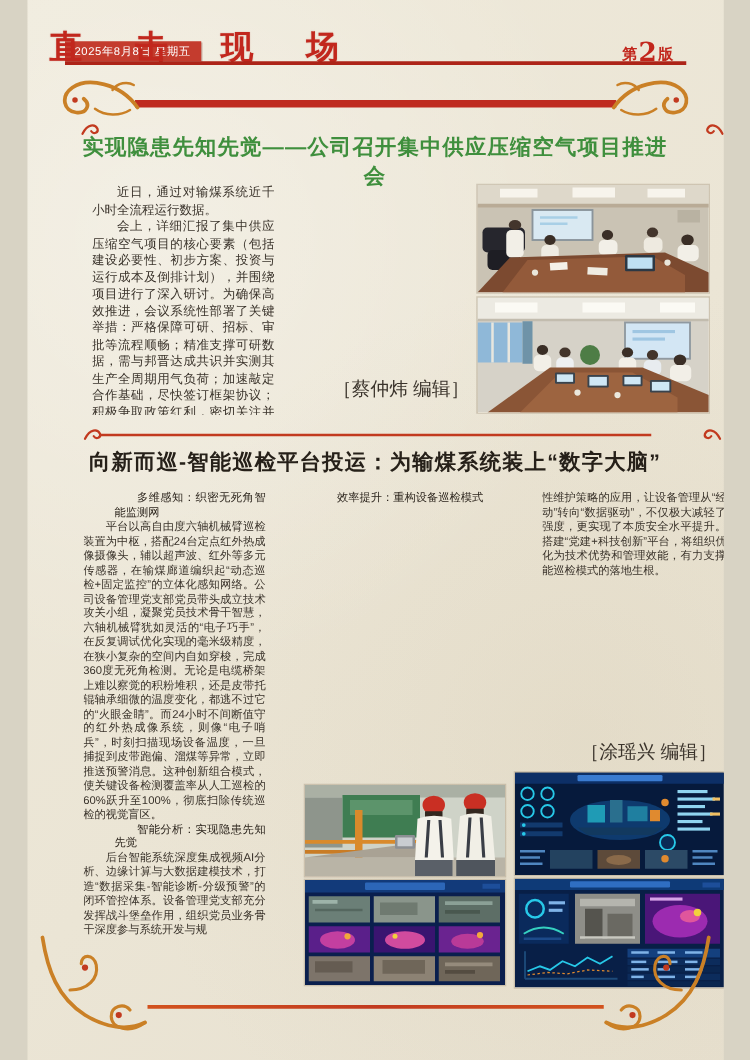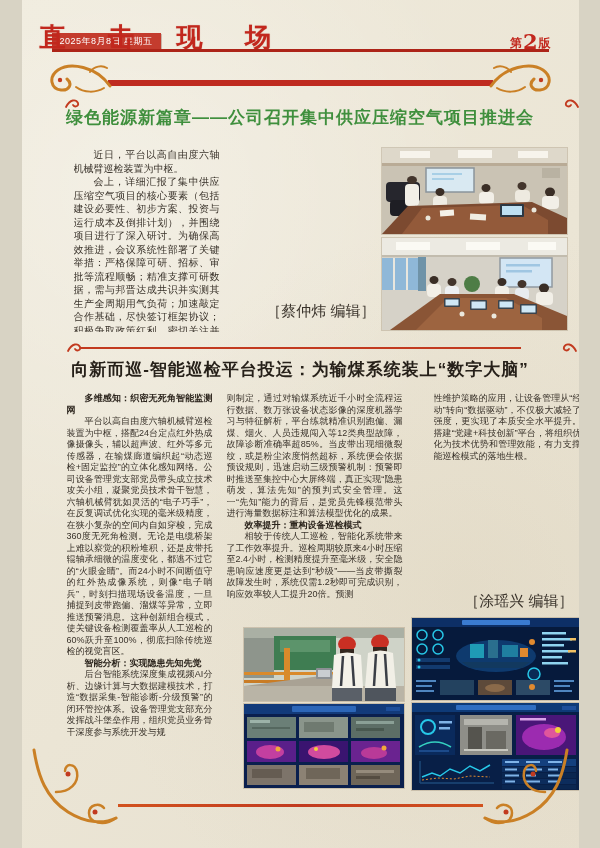--- a/index.html
+++ b/index.html
@@ -19,21 +19,21 @@
     background:#c43c2e; color:#fff; font-size:9px; padding:0 8px; letter-spacing:.5px;
     box-shadow:1px 1px 0 rgba(90,20,10,.25);
   }
   .masthead {
     position:absolute; left:0; right:0; top:20px; text-align:left;
     font-family:Liberation Serif, serif;
     font-size:26px; font-weight:bold; color:#c2271d;
     letter-spacing:18px; text-indent:18px;
     text-shadow:0 0 1px rgba(160,20,10,.4);
   }
-  .edition { position:absolute; right:28px; top:29px; color:#c2271d; font-size:12px; font-weight:bold; }
+  .edition { position:absolute; right:40px; top:29px; color:#c2271d; font-size:12px; font-weight:bold; }
   .edition .ed-num { font-family:"DejaVu Serif",serif; font-size:21px; font-weight:bold; vertical-align:-2px; padding:0 1px;}
   .header-rule { position:absolute; left:30px; right:30px; top:49px; height:3px; background:#ad2418; }
 
   
   .frame-bar-top { position:absolute; left:86px; right:86px; top:80px; height:6px; background:#bf2b20; }
   .frame-bar-bottom { position:absolute; left:96px; right:96px; top:804px; height:3px;
     background:linear-gradient(90deg,#d2521e,#c23a1f,#d2521e); }
   .corner { position:absolute; }
   .flip { transform:scaleX(-1); }
 
@@ -41,21 +41,21 @@
   .a-title { position:absolute; left:40px; right:40px; text-align:center; font-weight:bold; letter-spacing:1px; }
   .a1-title { top:106px; font-size:17px; color:#3f8f3d; }
   .a2-title { top:358px; font-size:17px; color:#262019; }
 
   .col { position:absolute; text-align:justify; overflow:hidden; }
   .a1col { font-size:10px; line-height:13.5px; }
   .a2col { font-size:9px; line-height:11.5px; }
   .blk { margin:0; }
   .blk.para, .blk.subhead { text-indent:2em; }
   .blk.cont { text-indent:0; }
-  .blk.subhead { font-weight:bold; color:#2c251d; }
+  .blk.subhead { font-weight:normal; color:#2c251d;margin-left:25px; }
 
   .byline { position:absolute; text-align:right; font-size:15px; color:#3a332b; }
 
   .photo { position:absolute; display:block; box-shadow:0 0 0 1px rgba(120,100,70,.25); }
 
   .divider-line { position:absolute; left:58px; right:58px; top:347px; height:2px; background:#c23a1f; }
 
   .mini-curl { position:absolute; width:16px; height:12px; }
 </style>
 </head>
@@ -82,24 +82,24 @@
     <circle cx="14" cy="20" r="2.2" fill="#c23a1f"></circle>
   </svg>
 
   <svg class="mini-curl" style="left:42px; top:97px;" viewBox="0 0 16 12">
     <path d="M2 10 C 6 2, 12 2, 14 6 C 15 9, 11 11, 9 8" stroke="#c23a1f" stroke-width="1.8" fill="none" stroke-linecap="round"></path>
   </svg>
   <svg class="mini-curl flip" style="left:542px; top:97px;" viewBox="0 0 16 12">
     <path d="M2 10 C 6 2, 12 2, 14 6 C 15 9, 11 11, 9 8" stroke="#c23a1f" stroke-width="1.8" fill="none" stroke-linecap="round"></path>
   </svg>
 
-  <div class="a-title a1-title">绿色能源新篇章——公司召开集中供应压缩空气项目推进会</div>
+  <div class="a-title a1-title">实现隐患先知先觉——公司召开集中供应压缩空气项目推进会</div>
 
   <div class="col a1col" style="left:52px; top:148px; width:146px; height:184px;">
-      <div class="blk para">近日，平台以高自由度六轴机械臂巡检装置为中枢。</div>
+      <div class="blk para">近日，通过对输煤系统近千小时全流程运行数据。</div>
       <div class="blk para">会上，详细汇报了集中供应压缩空气项目的核心要素（包括建设必要性、初步方案、投资与运行成本及倒排计划），并围绕项目进行了深入研讨。为确保高效推进，会议系统性部署了关键举措：严格保障可研、招标、审批等流程顺畅；精准支撑可研数据，需与邦晋达成共识并实测其生产全周期用气负荷；加速敲定合作基础，尽快签订框架协议；积极争取政策红利，密切关注并申请福泉市节能</div>
     </div>
   <div class="col a1col" style="left:206px; top:148px; width:148px; height:150px;">
     </div>
   <div class="byline" style="left:206px; top:302px; width:148px;">［蔡仲炜 编辑］</div>
 
   <svg class="photo" style="left:360px; top:148px;" width="185" height="86" viewBox="0 0 185 86">
     <rect width="185" height="86" fill="#cac3b4"></rect>
     <rect width="185" height="16" fill="#ded8ca"></rect>
     <rect x="18" y="3" width="30" height="7" fill="#f7f4ec"></rect>
@@ -183,23 +183,21 @@
 
   <div class="a-title a2-title">向新而巡-智能巡检平台投运：为输煤系统装上“数字大脑”</div>
 
   <div class="col a2col" style="left:45px; top:393px; width:146px; height:400px;">
       <div class="blk subhead">多维感知：织密无死角智能监测网</div>
       <div class="blk para">平台以高自由度六轴机械臂巡检装置为中枢，搭配24台定点红外热成像摄像头，辅以超声波、红外等多元传感器，在输煤廊道编织起“动态巡检+固定监控”的立体化感知网络。公司设备管理党支部党员带头成立技术攻关小组，凝聚党员技术骨干智慧，六轴机械臂犹如灵活的“电子巧手”，在反复调试优化实现的毫米级精度，在狭小复杂的空间内自如穿梭，完成360度无死角检测。无论是电缆桥架上难以察觉的积粉堆积，还是皮带托辊轴承细微的温度变化，都逃不过它的“火眼金睛”。而24小时不间断值守的红外热成像系统，则像“电子哨兵”，时刻扫描现场设备温度，一旦捕捉到皮带跑偏、溜煤等异常，立即推送预警消息。这种创新组合模式，使关键设备检测覆盖率从人工巡检的60%跃升至100%，彻底扫除传统巡检的视觉盲区。</div>
       <div class="blk subhead">智能分析：实现隐患先知先觉</div>
       <div class="blk para">后台智能系统深度集成视频AI分析、边缘计算与大数据建模技术，打造“数据采集-智能诊断-分级预警”的闭环管控体系。设备管理党支部充分发挥战斗堡垒作用，组织党员业务骨干深度参与系统开发与规</div>
     </div>
   <div class="col a2col" style="left:205px; top:393px; width:176px; height:231px;">
-      <div class="blk cont">则制定，通过对输煤系统近千小时全流程运行数据、数万张设备状态影像的深度机器学习与特征解析，平台练就精准识别跑偏、漏煤、烟火、人员违规闯入等12类典型故障，故障诊断准确率超85%。当皮带出现细微裂纹，或是粉尘浓度悄然超标，系统便会依据预设规则，迅速启动三级预警机制：预警即时推送至集控中心大屏终端，真正实现“隐患萌发，算法先知”的预判式安全管理。这一“先知”能力的背后，是党员先锋模范带头进行海量数据标注和算法模型优化的成果。</div>
       <div class="blk subhead">效率提升：重构设备巡检模式</div>
-      <div class="blk para">相较于传统人工巡检，智能化系统带来了工作效率提升。巡检周期较原来4小时压缩至2.4小时，检测精度提升至毫米级，安全隐患响应速度更是达到“秒级”——当皮带撕裂故障发生时，系统仅需1.2秒即可完成识别，响应效率较人工提升20倍。预测</div>
     </div>
   <div class="col a2col" style="left:392px; top:393px; width:166px; height:196px;margin-left:20px;">
       <div class="blk cont">性维护策略的应用，让设备管理从“经验驱动”转向“数据驱动”，不仅极大减轻了劳动强度，更实现了本质安全水平提升。通过搭建“党建+科技创新”平台，将组织优势转化为技术优势和管理效能，有力支撑了智能巡检模式的落地生根。</div>
     </div>
   <div class="byline" style="left:392px; top:592px; width:160px;">［涂瑶兴 编辑］</div>
 
   <svg class="photo" style="left:222px; top:628px;" width="160" height="73" viewBox="0 0 160 73">
     <rect width="160" height="73" fill="#cfd3c8"></rect>
     <rect width="160" height="10" fill="#aab0a4"></rect>
     <rect x="0" y="10" width="30" height="40" fill="#8e958c"></rect>

